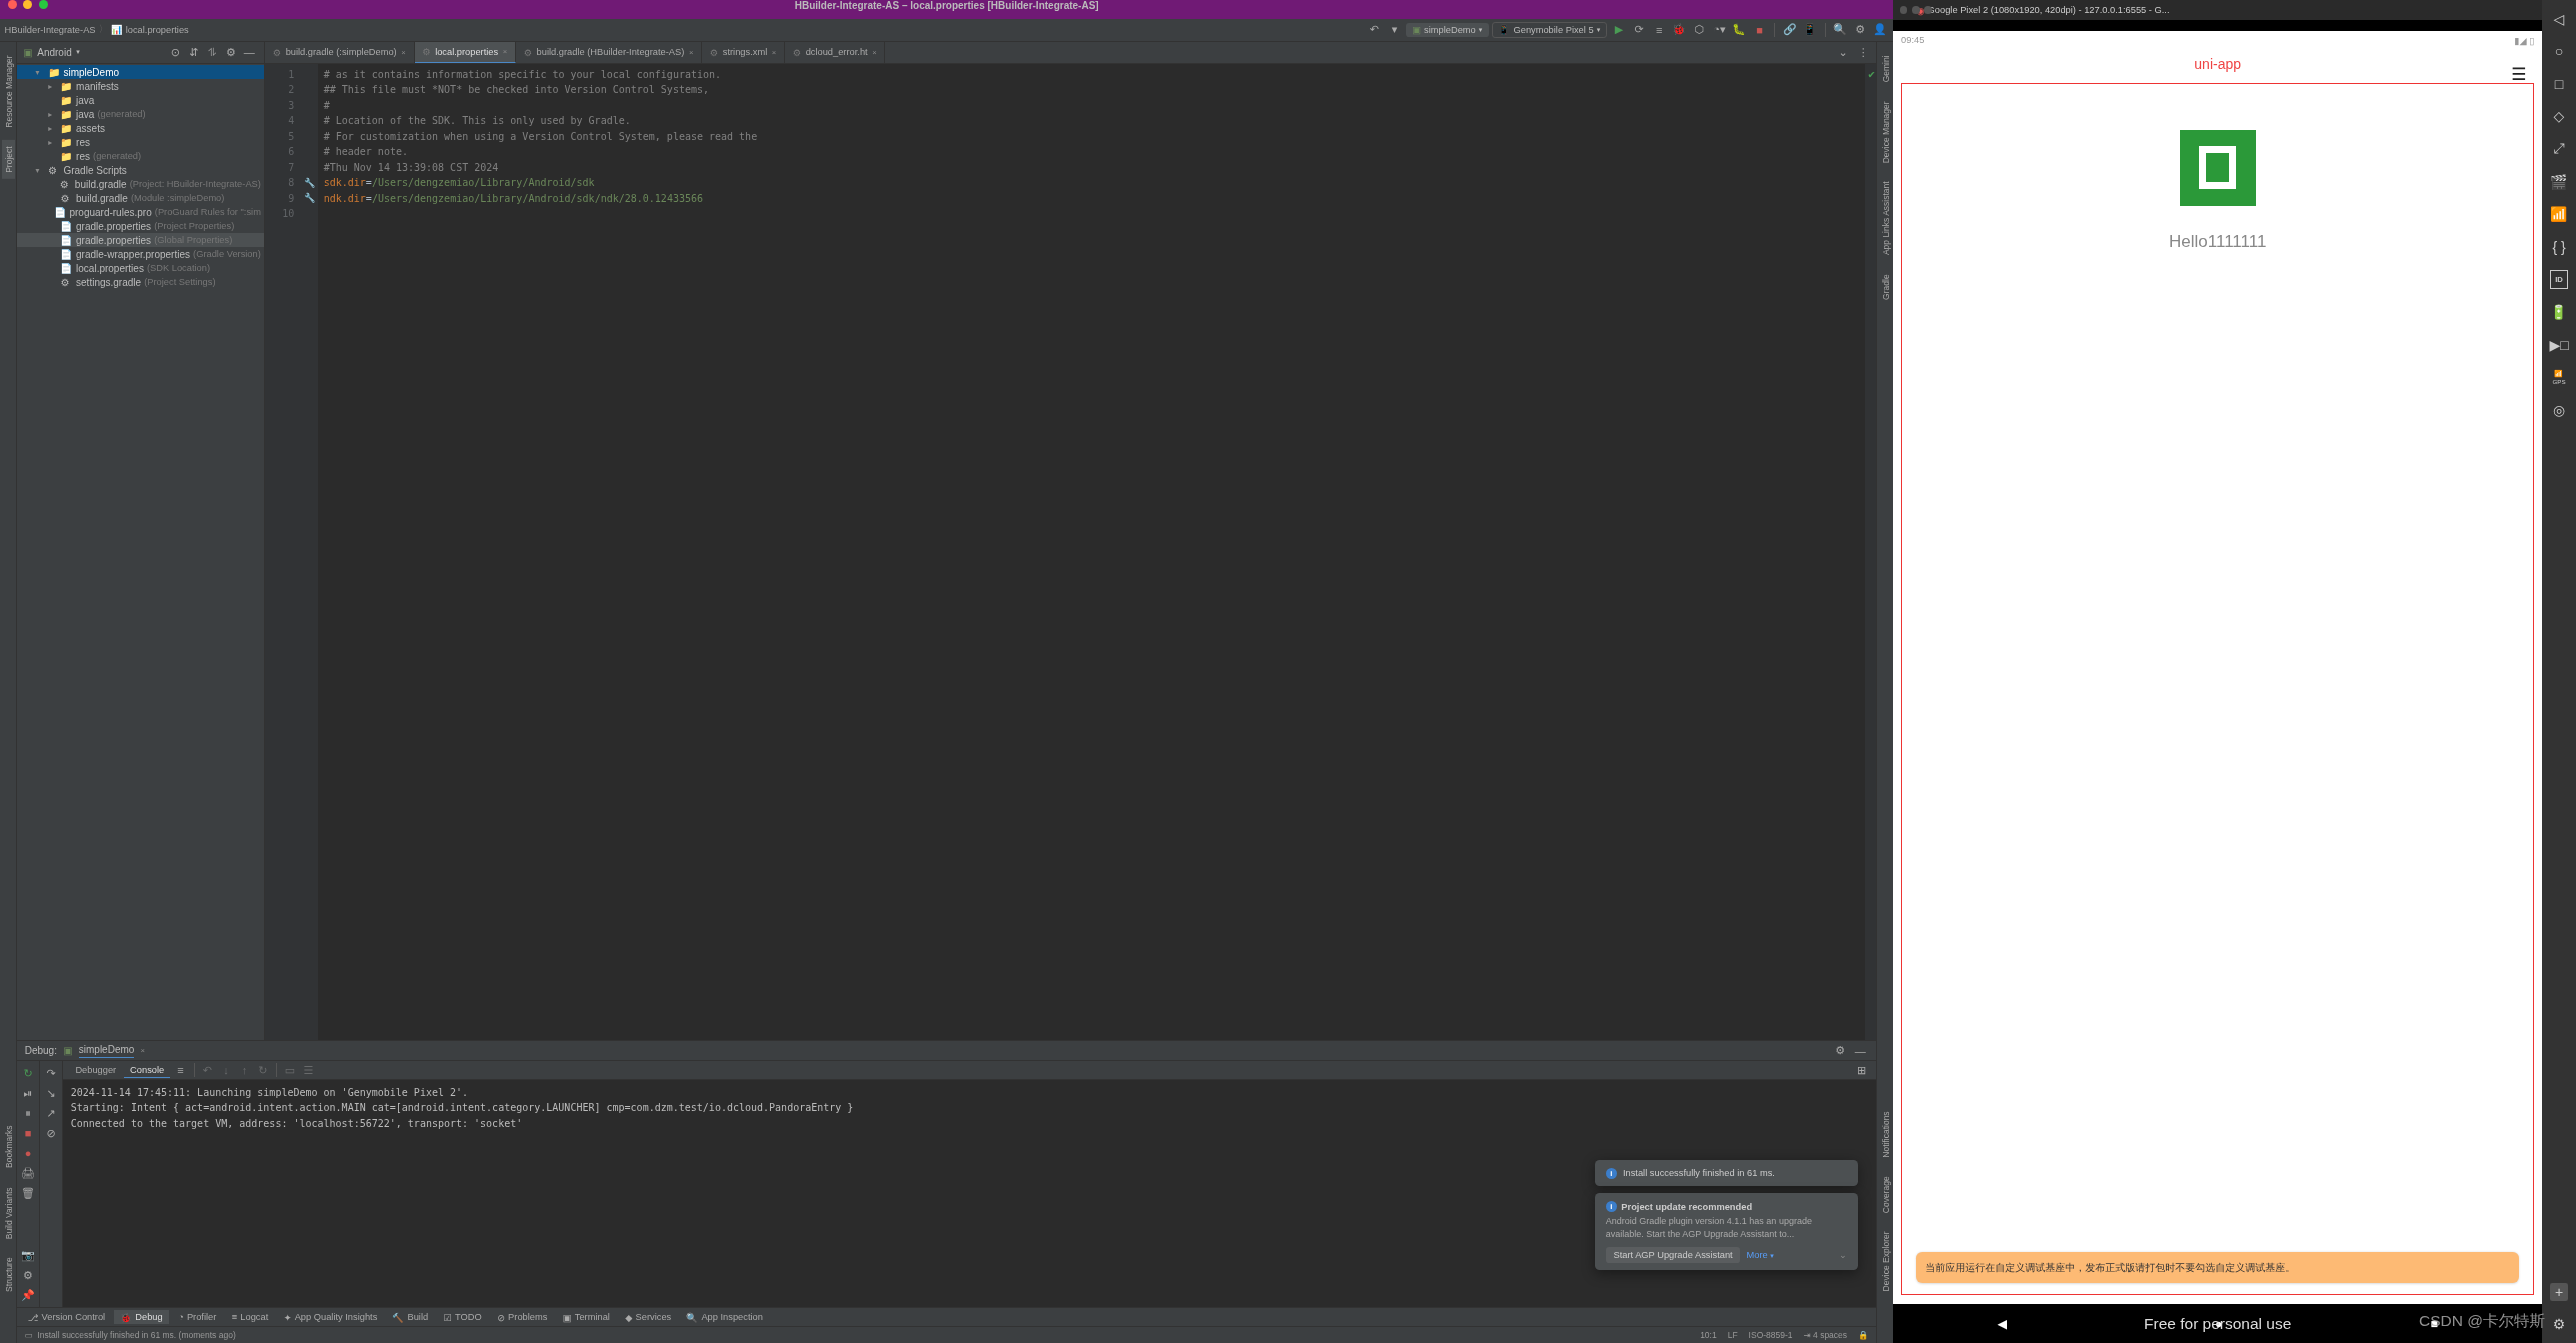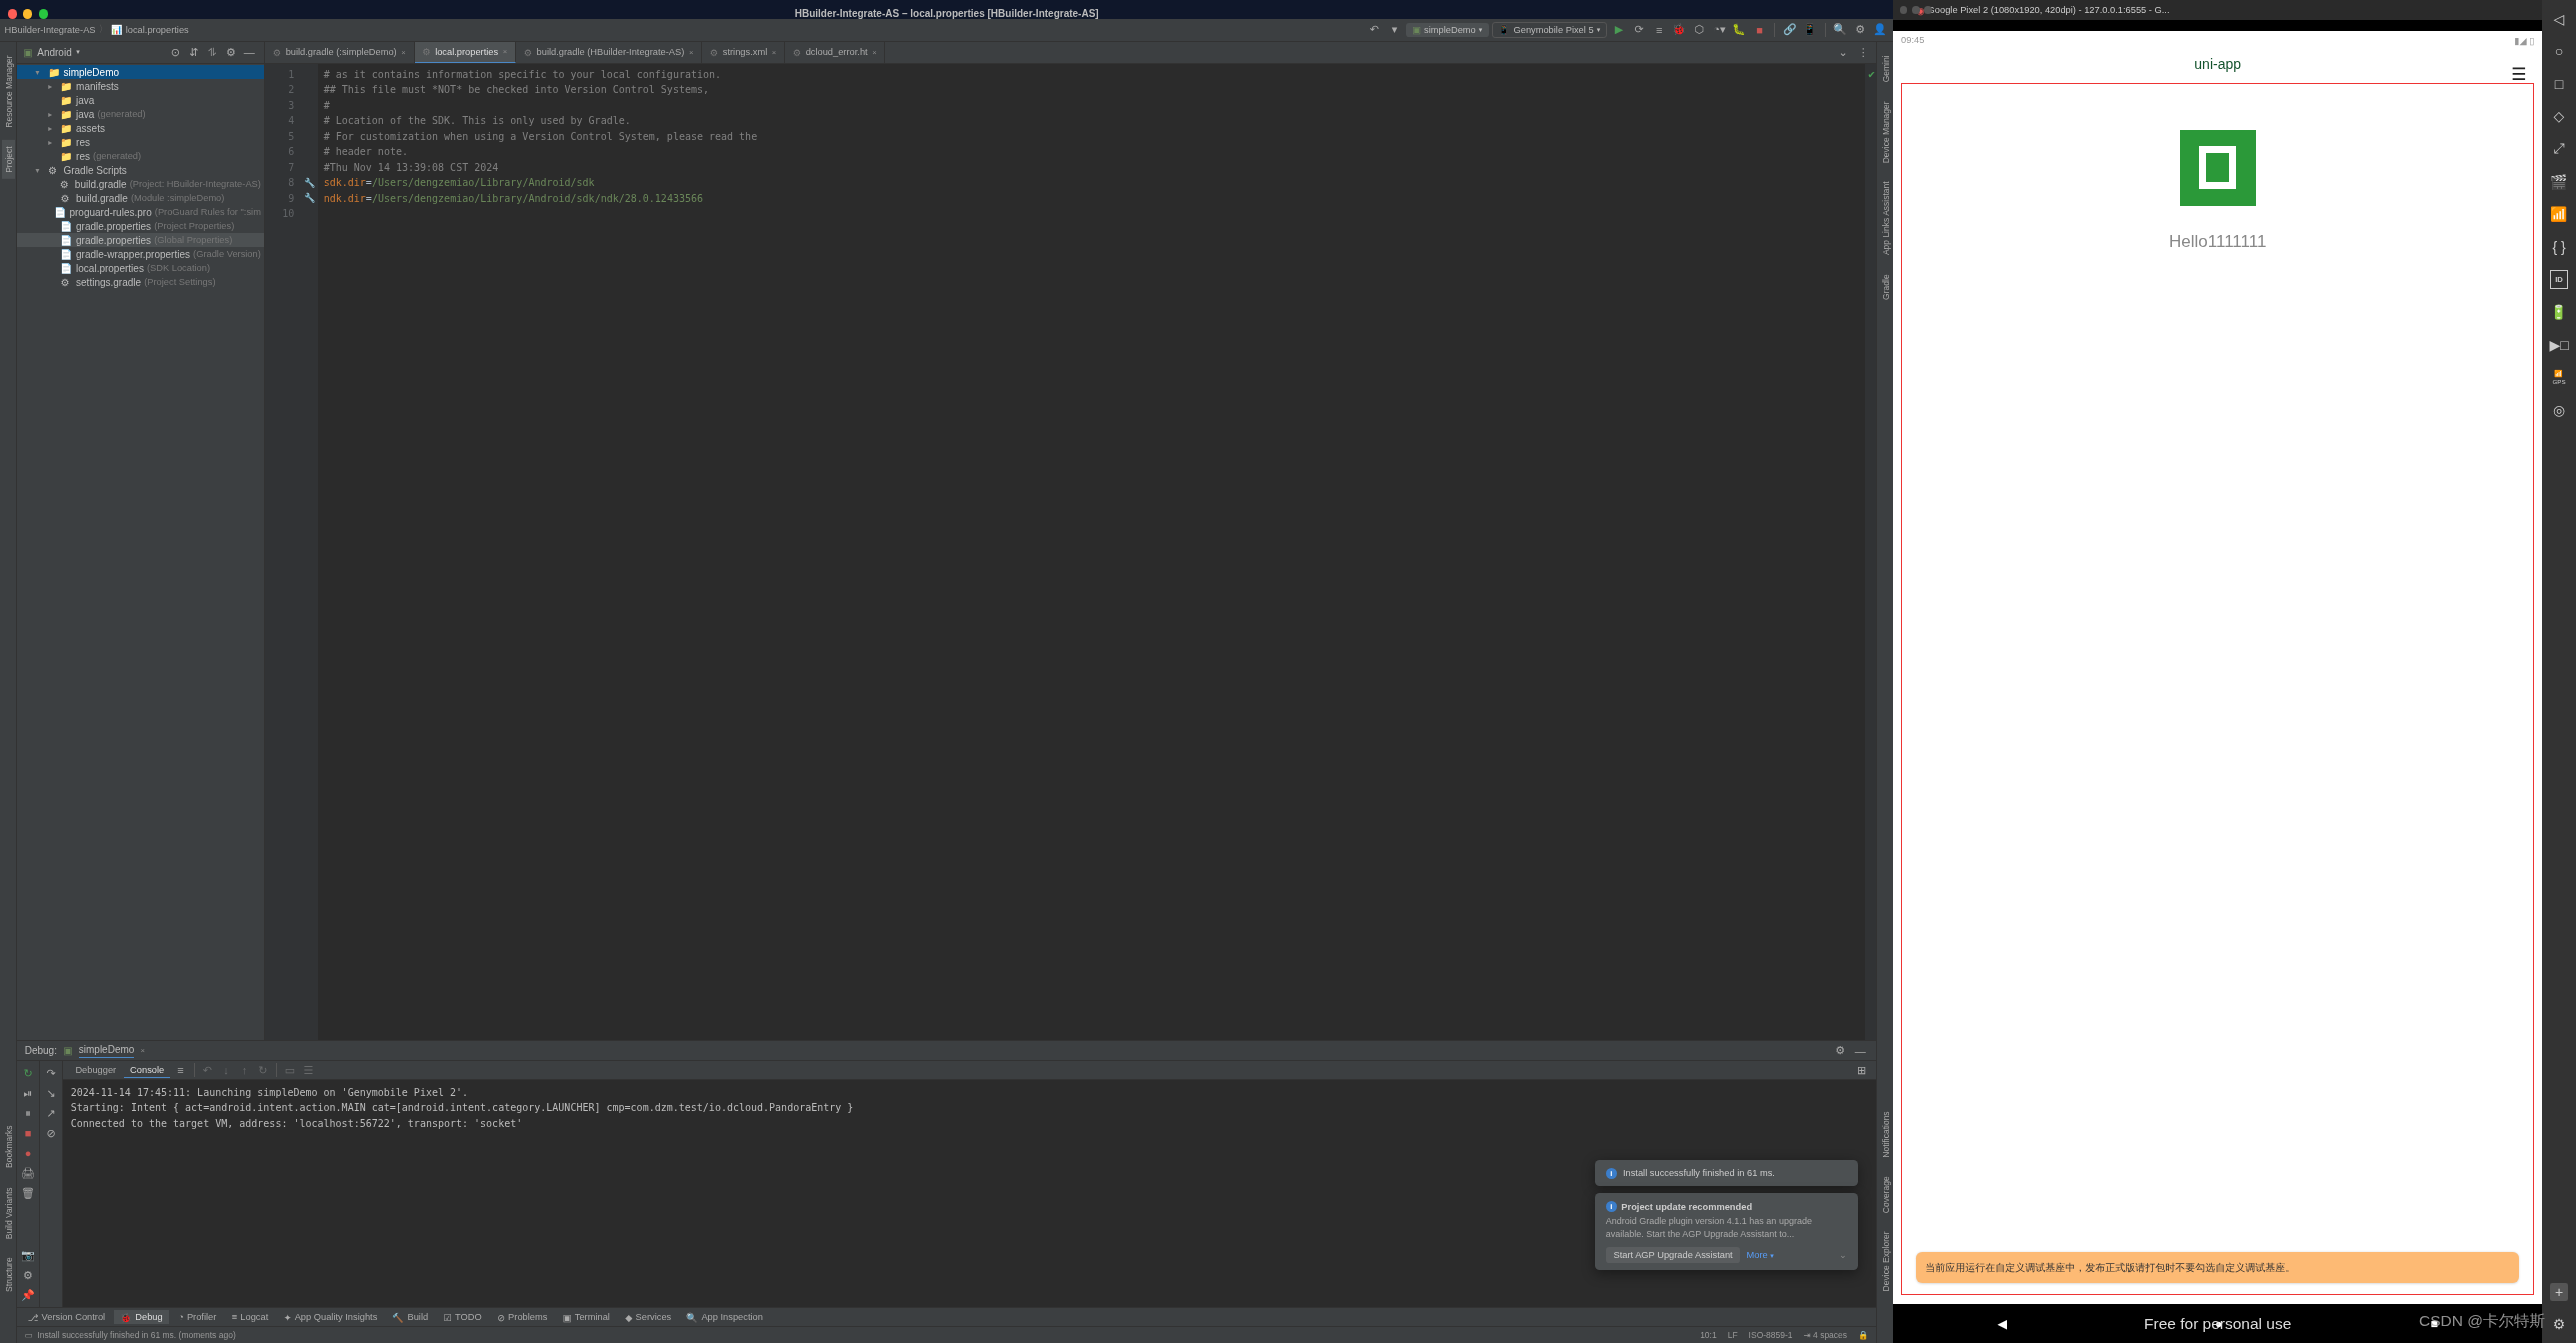--- a/index.html
+++ b/index.html
@@ -1,19 +1,19 @@
 <!DOCTYPE html>
 <html style="font-size:12.4px"><head>
 <meta charset="utf-8">
 <style>
 * { margin: 0; padding: 0; box-sizing: border-box; }
 body { font-family: -apple-system, BlinkMacSystemFont, "Segoe UI", sans-serif; background: #2b2b2b; color: #bbb; overflow: hidden; height: 100vh; width: 100vw; }
 .app-container { display: flex; flex-direction: column; height: 100%; width: 73.5%; background: #3c3f41; }
 .emulator-panel { position: absolute; right: 0; top: 0; width: 26.5%; height: 100%; background: #1a1a1a; display: flex; }
-.titlebar { height: 18.6px; background: #0f172a; display: flex; align-items: flex-end; padding: 0 7.7px; position: relative; }
+.titlebar { height: 18.6px; background: #701a75; display: flex; align-items: flex-start; padding: 0 7.7px; position: relative; }
 .traffic-lights { display: flex; gap: 6.2px; position: absolute; left: 7.7px; }
 .traffic-light { width: 9.3px; height: 9.3px; border-radius: 50%; }
 .tl-red { background: #ff5f57; }
 .tl-yellow { background: #febc2e; }
 .tl-green { background: #28c840; }
 .titlebar-title { flex: 1; text-align: center; font-size: 10px; color: #bbb; font-weight: 600; }
 .navbar { height: 23px; background: #3c3f41; display: flex; align-items: center; border-bottom: 0.8px solid #323232; padding: 0 4.6px; justify-content: space-between; }
 .navbar-left { display: flex; align-items: center; gap: 4.6px; }
 .navbar-right { display: flex; align-items: center; gap: 3.1px; }
 .breadcrumb { display: flex; align-items: center; gap: 3.1px; font-size: 9.3px; color: #aaa; }
@@ -82,21 +82,21 @@
 .statusbar { height: 17px; background: #3c3f41; border-top: 0.8px solid #323232; display: flex; align-items: center; padding: 0 7.7px; justify-content: space-between; font-size: 8.5px; color: #999; }
 .statusbar-right { display: flex; gap: 11px; }
 .emu-screen { flex: 1; background: #000; position: relative; display: flex; flex-direction: column; }
 .emu-titlebar { height: 20px; background: #2a2a2a; display: flex; align-items: center; padding: 0 23px; color: #ccc; font-size: 9.3px; position: relative; }
 .emu-traffic { display: flex; gap: 4.6px; position: absolute; left: 6.2px; }
 .emu-tl { width: 7.7px; height: 7.7px; border-radius: 50%; background: #555; }
 .emu-hamburger { position: absolute; top: 33px; right: 15.5px; color: #222; font-size: 17px; z-index: 20; }
 .emu-phone-area { flex: 1; background: #000; display: flex; flex-direction: column; padding: 11px 0 0 0; }
 .emu-phone-screen { flex: 1; background: #fff; margin: 0 0px; display: flex; flex-direction: column; position: relative; }
 .emu-status-row { height: 18.6px; display: flex; align-items: center; justify-content: space-between; padding: 0 7.7px; color: #999; font-size: 9.3px; }
-.emu-app-title { text-align: center; padding: 6.2px 0 11px; font-size: 14px; color: #14532d; }
+.emu-app-title { text-align: center; padding: 6.2px 0 11px; font-size: 14px; color: #ef4444; }
 .emu-red-box { border: 1.5px solid #e33; margin: 0 7.7px 9.3px; flex: 1; display: flex; flex-direction: column; align-items: center; padding-top: 46px; position: relative; }
 .emu-logo { width: 76px; height: 76px; background: #2b9939; display: flex; align-items: center; justify-content: center; }
 .emu-logo-inner { width: 37px; height: 43px; border: 7px solid #fff; border-top: 7px solid #fff; position: relative; }
 .emu-hello { margin-top: 26px; font-size: 17px; color: #888; }
 .emu-toast { position: absolute; bottom: 11px; left: 14px; right: 14px; background: #fdba74; border-radius: 6.2px; padding: 7.7px 9.3px; font-size: 10px; color: #333; line-height: 1.5; box-shadow: 0 0.8px 2.3px rgba(0,0,0,0.15); }
 .emu-navbar-bottom { height: 39px; background: #000; display: flex; align-items: center; justify-content: space-around; color: #fff; font-size: 12.4px; position: relative; }
 .emu-watermark { position: absolute; color: #ddd; font-size: 15.5px; left: 50%; transform: translateX(-50%); top: 11px; }
 .emu-side-toolbar { width: 34px; background: #333; display: flex; flex-direction: column; align-items: center; padding: 9.3px 0; gap: 14px; }
 .emu-side-icon { color: #ccc; font-size: 14px; cursor: pointer; width: 18.6px; height: 18.6px; display: flex; align-items: center; justify-content: center; }
 .watermark-csdn { position: absolute; right: 31px; bottom: 11px; color: #aaa; font-size: 15.5px; pointer-events: none; font-family: sans-serif; opacity: 0.85; }

